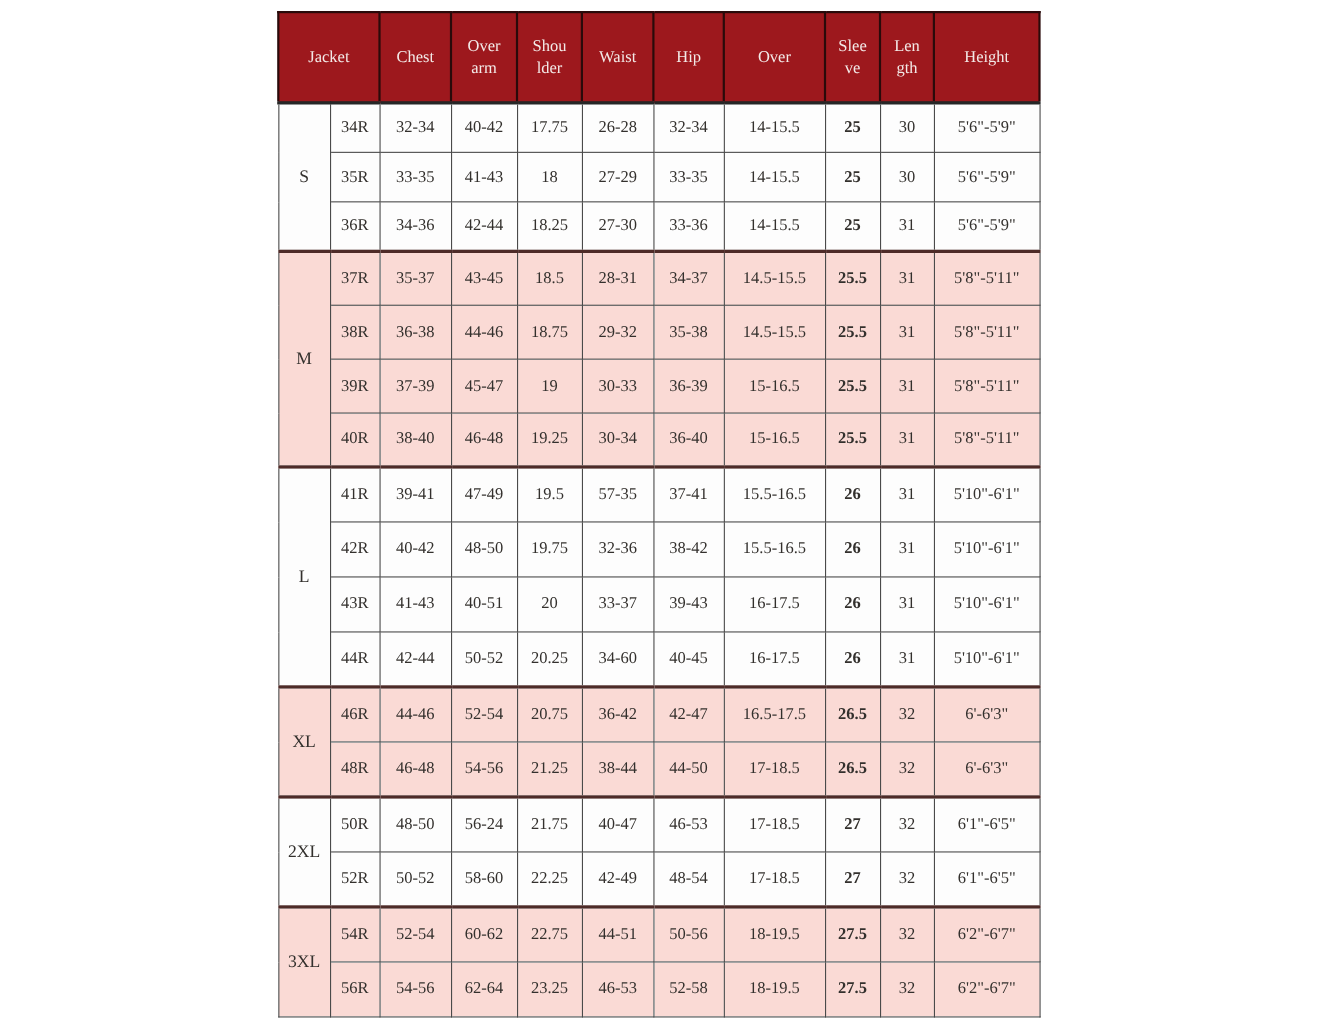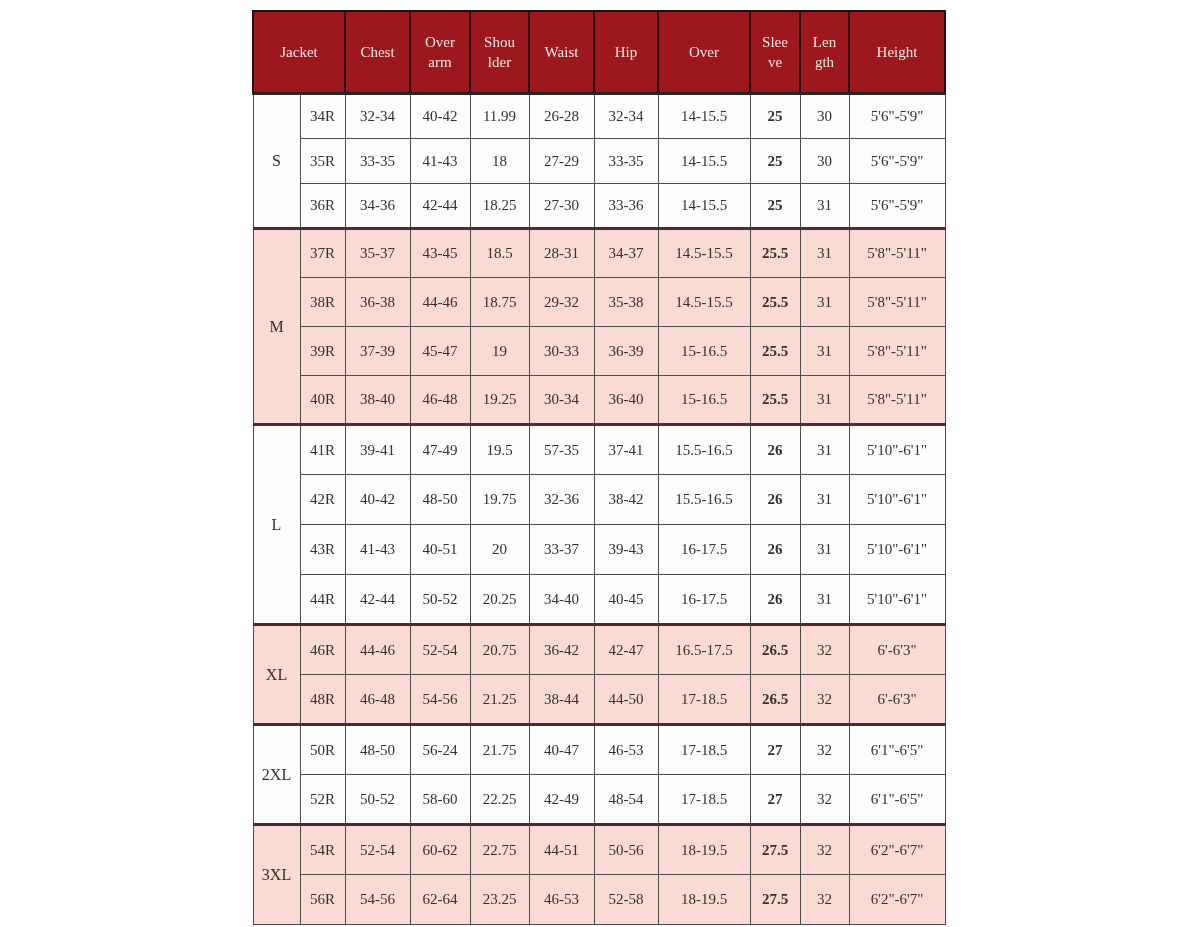--- a/index.html
+++ b/index.html
@@ -97,21 +97,21 @@
 gth</th>
         <th>Height</th>
       </tr>
     </thead>
     <tbody>
         <tr class="white g-S group-start">
           <td class="size-cell" rowspan="3">S</td>
           <td>34R</td>
           <td>32-34</td>
           <td>40-42</td>
-          <td>11.99</td>
+          <td>17.75</td>
           <td>26-28</td>
           <td>32-34</td>
           <td>14-15.5</td>
           <td class="bold">25</td>
           <td>30</td>
           <td>5'6"-5'9"</td>
         </tr>
         <tr class="white g-S">
           <td>35R</td>
           <td>33-35</td>
@@ -220,21 +220,21 @@
           <td>16-17.5</td>
           <td class="bold">26</td>
           <td>31</td>
           <td>5'10"-6'1"</td>
         </tr>
         <tr class="white g-L">
           <td>44R</td>
           <td>42-44</td>
           <td>50-52</td>
           <td>20.25</td>
-          <td>34-40</td>
+          <td>34-60</td>
           <td>40-45</td>
           <td>16-17.5</td>
           <td class="bold">26</td>
           <td>31</td>
           <td>5'10"-6'1"</td>
         </tr>
         <tr class="pink g-XL group-start">
           <td class="size-cell" rowspan="2">XL</td>
           <td>46R</td>
           <td>44-46</td>

